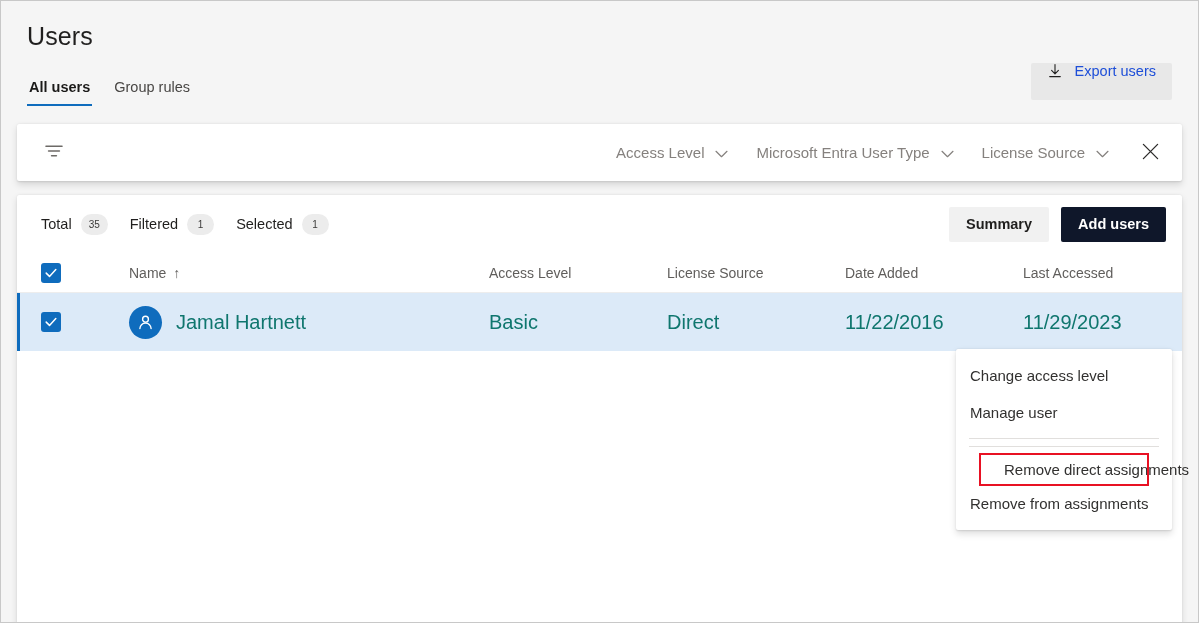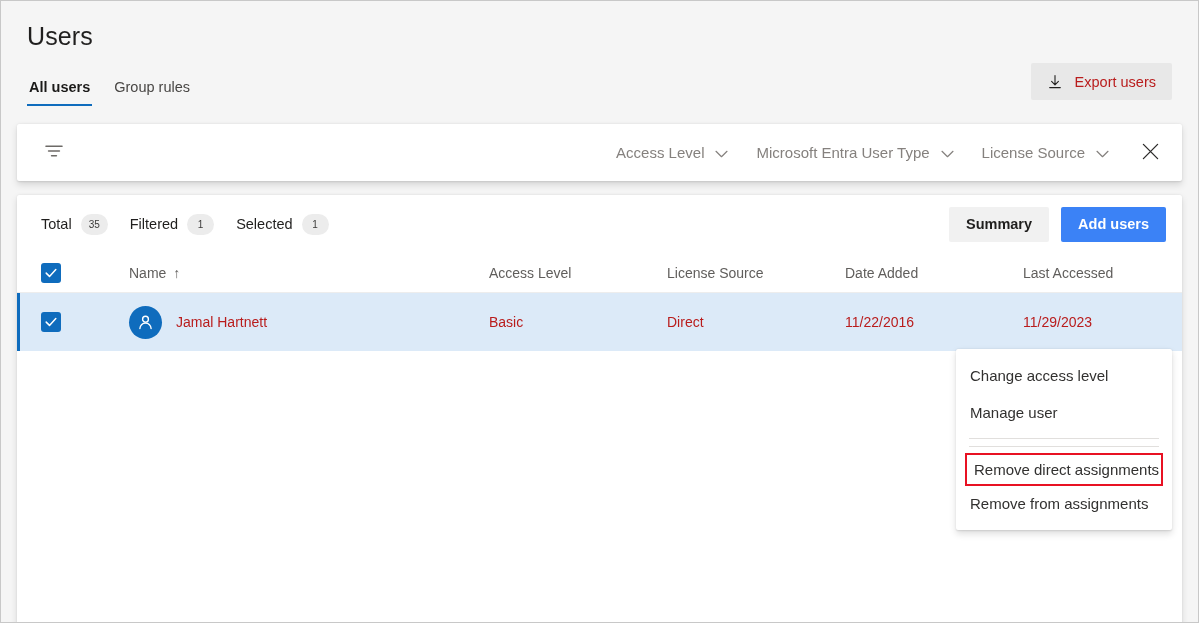--- a/index.html
+++ b/index.html
@@ -59,30 +59,29 @@
   .tab.active::after {
     content: "";
     position: absolute;
     left: 0; right: 0; bottom: 0;
     height: 2px;
     background: #0f6cbd;
   }
 
   .export-button {
     display: inline-flex;
-    align-items: center;
     gap: 12px;
     background: #e8e8e8;
     border: none;
     border-radius: 2px;
     height: 37px;
     padding: 0 16px;
     font-size: 14.5px;
     font-family: inherit;
-    color: #b91c1c;
+    color: #1d4ed8;
     cursor: pointer;
     margin-bottom: 6px;
   }
   .export-button svg { display: block; }
 
   
   .card {
     background: #ffffff;
     margin: 0 16px;
     border-radius: 2px;
@@ -180,21 +179,21 @@
     border-radius: 2px;
     height: 35px;
     padding: 0 17px;
     font-size: 14.5px;
     font-family: inherit;
     color: #201f1e;
     font-weight: 600;
     cursor: pointer;
   }
   .btn-primary {
-    background: #3b82f6;
+    background: #0f172a;
     border: none;
     border-radius: 2px;
     height: 35px;
     padding: 0 17px;
     font-size: 14.5px;
     font-family: inherit;
     color: #ffffff;
     font-weight: 600;
     cursor: pointer;
   }
@@ -239,22 +238,22 @@
   .col-last      { width: 170px; flex: none; }
   .col-actions   { flex: 1; display: flex; justify-content: flex-end; padding-right: 14px; }
 
   .grid-head .hcell {
     font-size: 14px;
     color: #605e5c;
   }
   .hcell-sortable { cursor: pointer; display: inline-flex; align-items: center; gap: 7px; }
 
   .grid-row .cell {
-    font-size: 14px;
-    color: #b91c1c;
+    font-size: 20px;
+    color: #0f766e;
   }
 
   .avatar {
     width: 33px; height: 33px;
     border-radius: 50%;
     background: #0f6cbd;
     display: flex; align-items: center; justify-content: center;
     flex: none;
   }
   .user-name { font-size: 15px; color: #201f1e; }
@@ -301,22 +300,22 @@
     white-space: nowrap;
   }
   .menu-divider {
     height: 1px;
     background: #e1dfdd;
     margin: 7px 13px;
   }
   .menu-item.highlighted {
     outline: 2px solid #e81123;
     outline-offset: -1px;
-    margin: 0 10px;
-    padding-left: 8px;
+    margin: 0 24px;
+    padding-left: 24px;
     height: 31px;
   }
 </style>
 </head>
 <body>
 
 <div class="page-header">
   <div class="page-title">Users</div>
 </div>
 

